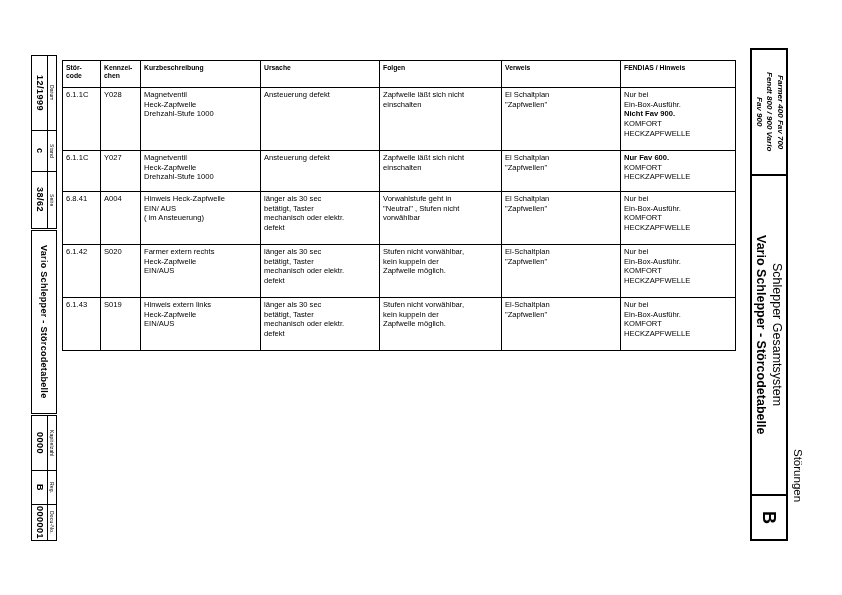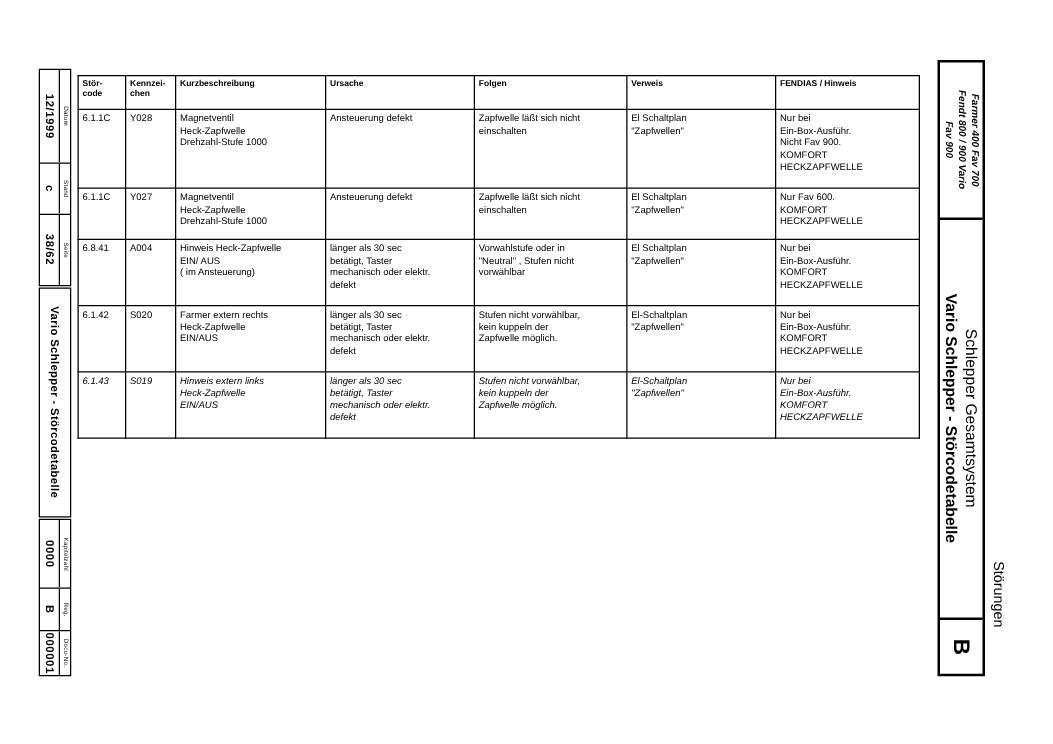--- a/index.html
+++ b/index.html
@@ -18,27 +18,27 @@
     border:1px solid #000; vertical-align:top; box-sizing:border-box;
     overflow:hidden;
   }
   #fault-table th {
     font-size:6.8px; line-height:8.2px; font-weight:bold; text-align:left;
     padding:3px 3px 2px 3px;
   }
   #fault-table td {
     font-size:7.6px; line-height:9.7px; padding:2px 3px;margin-left:24px;
   }
-  #fault-table td div.b { font-weight:normal; }
+  #fault-table td div.b { font-weight:bold; }
   #fault-table thead tr { height:27px; }
   #fault-table tbody tr:nth-child(1) { height:63px; }
   #fault-table tbody tr:nth-child(2) { height:41px; }
   #fault-table tbody tr:nth-child(3) { height:53px; }
   #fault-table tbody tr:nth-child(4) { height:53px;padding-left:39px; }
-  #fault-table tbody tr:nth-child(5) { height:53px;font-style:italic; }
+  #fault-table tbody tr:nth-child(5) { height:53px; }
 
   
   .vwrap { display:flex; justify-content:center; height:100%; box-sizing:border-box; }
   .v {
     writing-mode:vertical-rl; text-align:center; height:100%;
     white-space:nowrap;
   }
 
   
   .ls-box {
@@ -203,21 +203,21 @@
             <div>EIN/ AUS</div>
             <div>( im Ansteuerung)</div>
           </td>
           <td>
             <div>länger als 30 sec</div>
             <div>betätigt, Taster</div>
             <div>mechanisch oder elektr.</div>
             <div>defekt</div>
           </td>
           <td>
-            <div>Vorwahlstufe oder in</div>
+            <div>Vorwahlstufe geht in</div>
             <div>"Neutral" , Stufen nicht</div>
             <div>vorwählbar</div>
           </td>
           <td>
             <div>El Schaltplan</div>
             <div>"Zapfwellen"</div>
           </td>
           <td>
             <div>Nur bei</div>
             <div>Ein-Box-Ausführ.</div>

